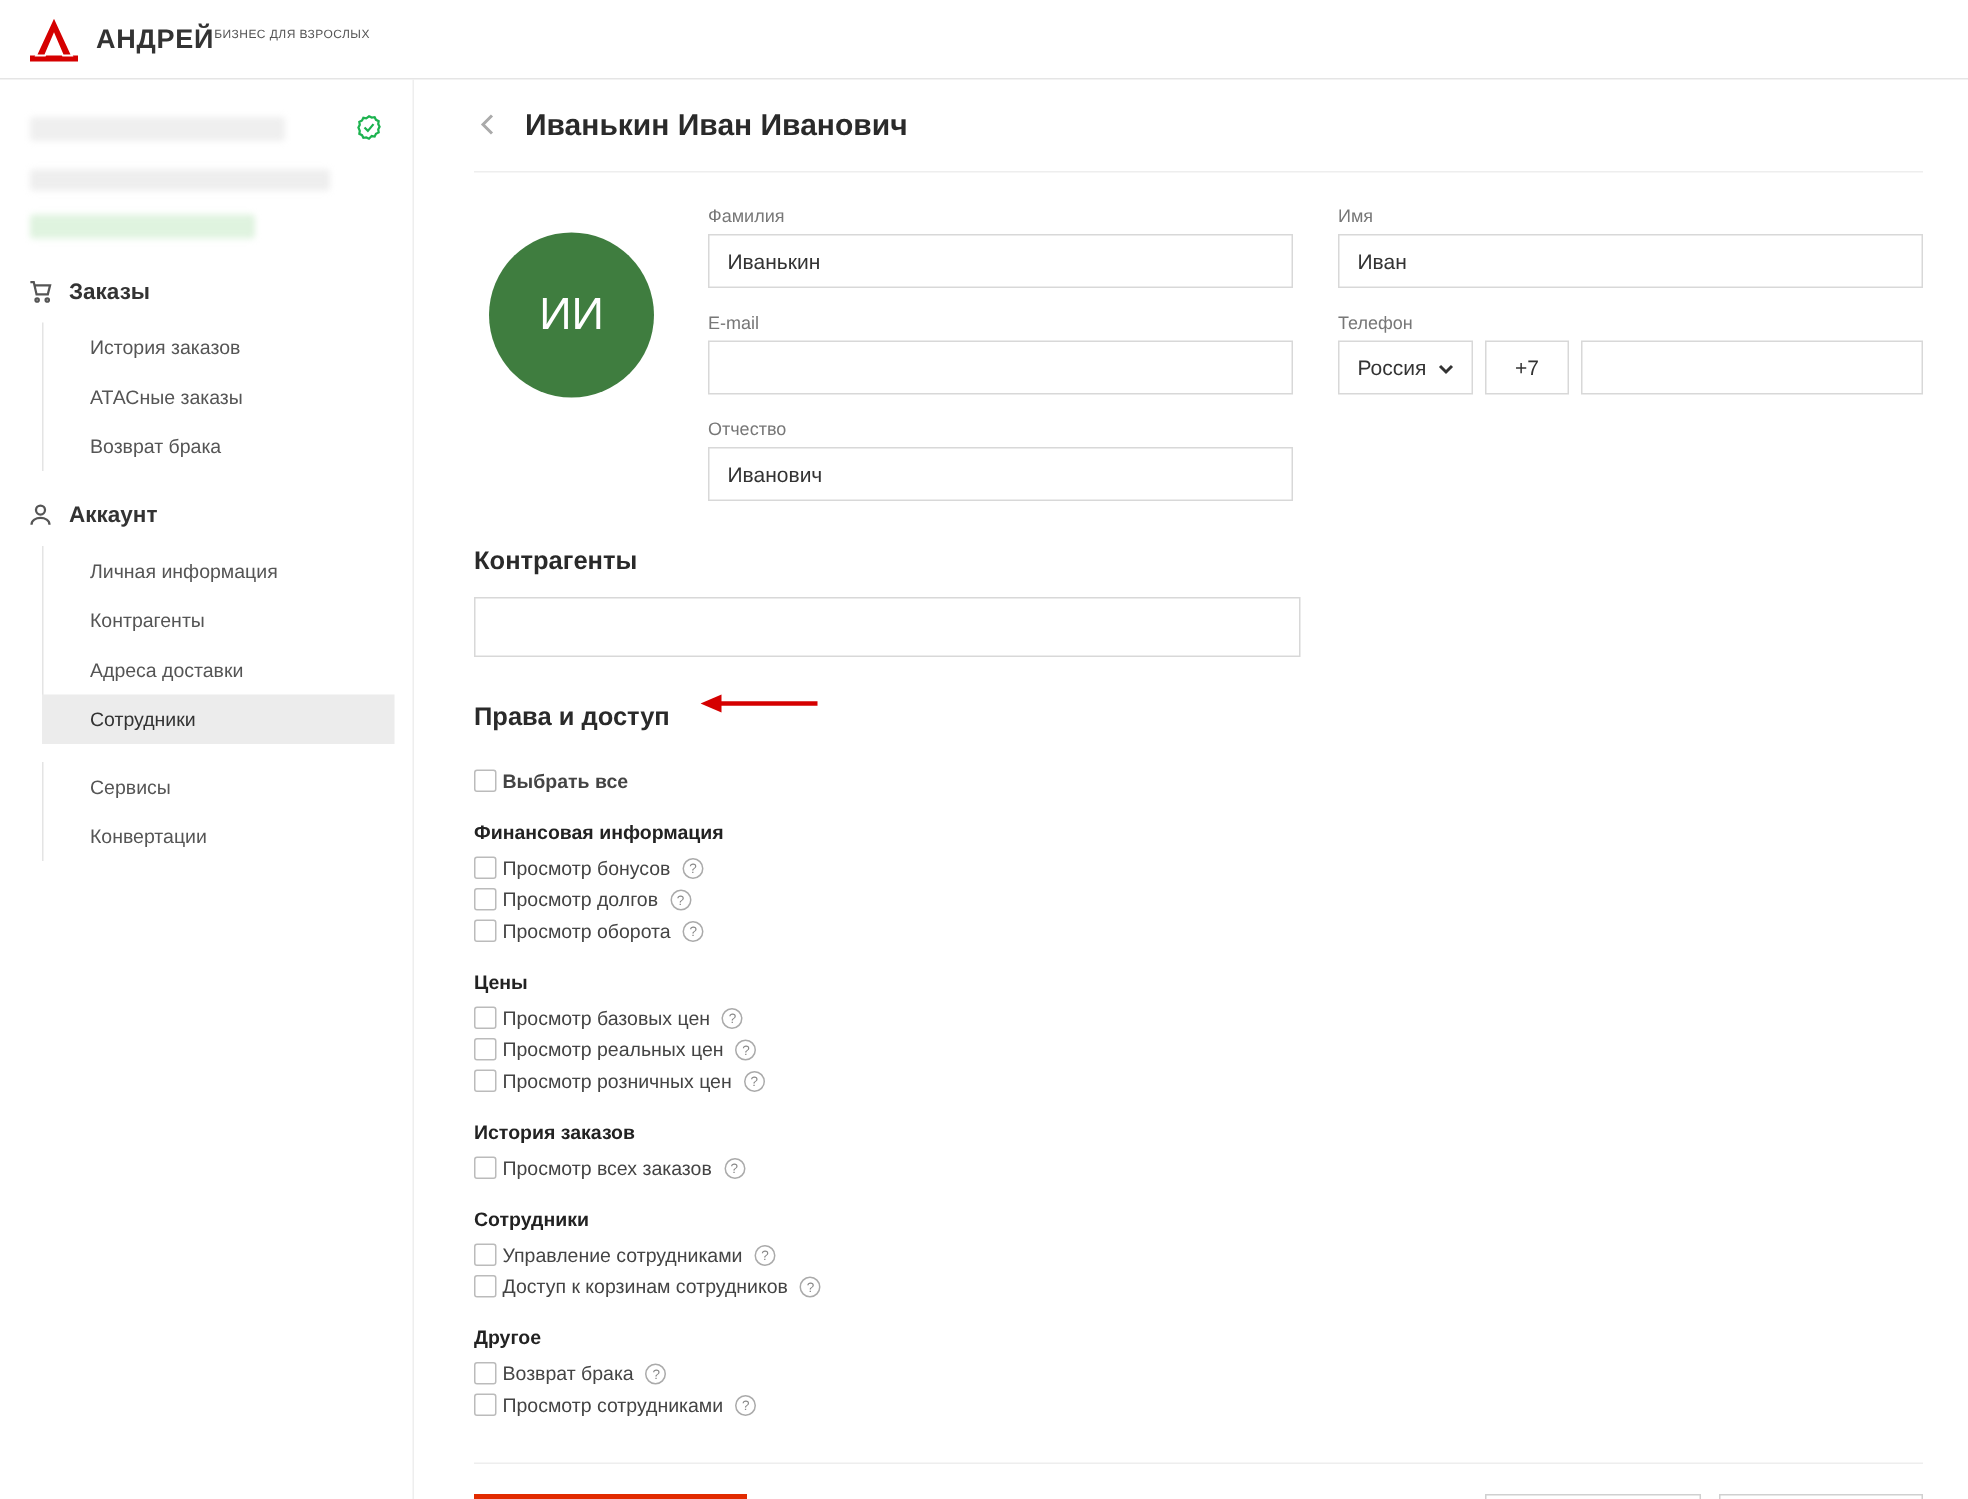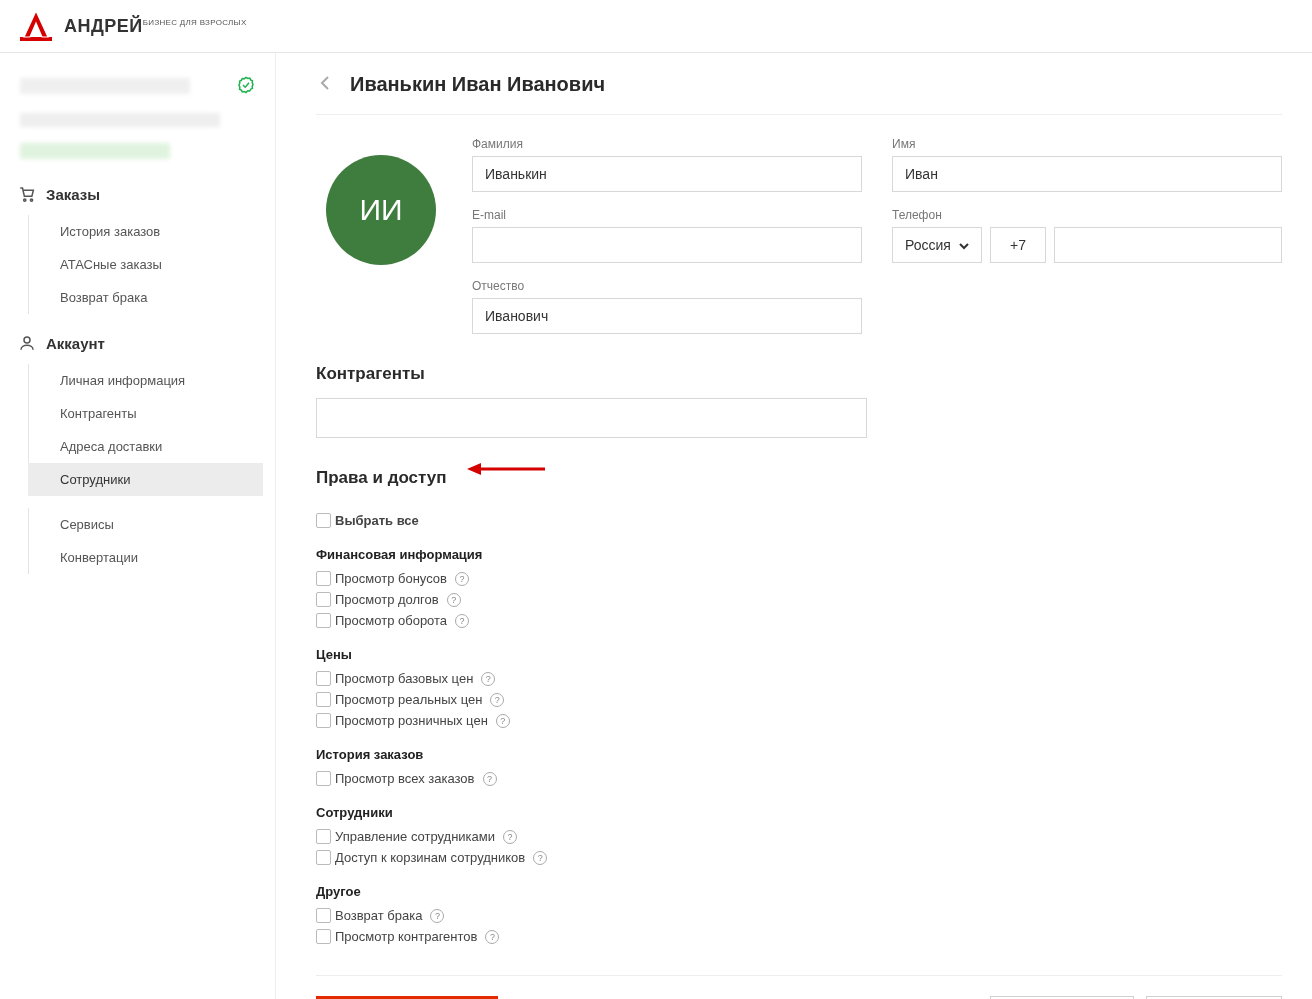--- a/index.html
+++ b/index.html
@@ -260,21 +260,21 @@
           <span class="help-q">?</span>
         </label>
         <div class="perm-group-title">Другое</div>
         <label class="chk-row">
           <input type="checkbox" style="">
           <span>Возврат брака</span>
           <span class="help-q">?</span>
         </label>
         <label class="chk-row">
           <input type="checkbox" style="">
-          <span>Просмотр контрагентов</span>
+          <span>Просмотр сотрудниками</span>
           <span class="help-q">?</span>
         </label>
       </div>
 
     <div class="footer-bar">
       <button class="btn btn-primary">Сохранить изменения</button>
       <div class="right-btns">
         <button class="btn">Сменить пароль</button>
         <button class="btn">Заблокировать</button>
       </div>

